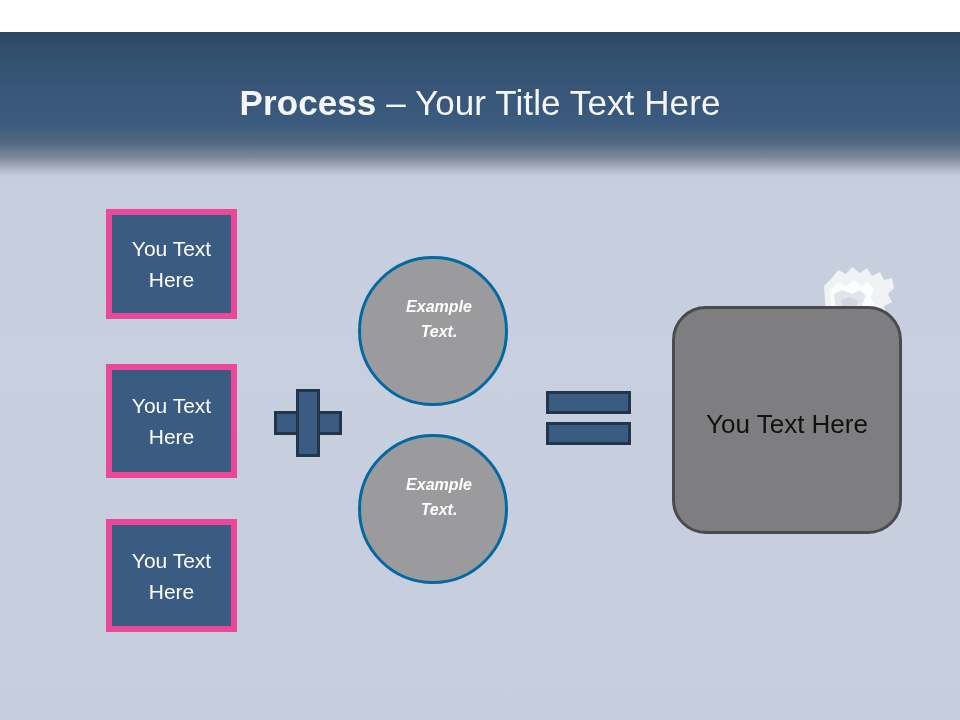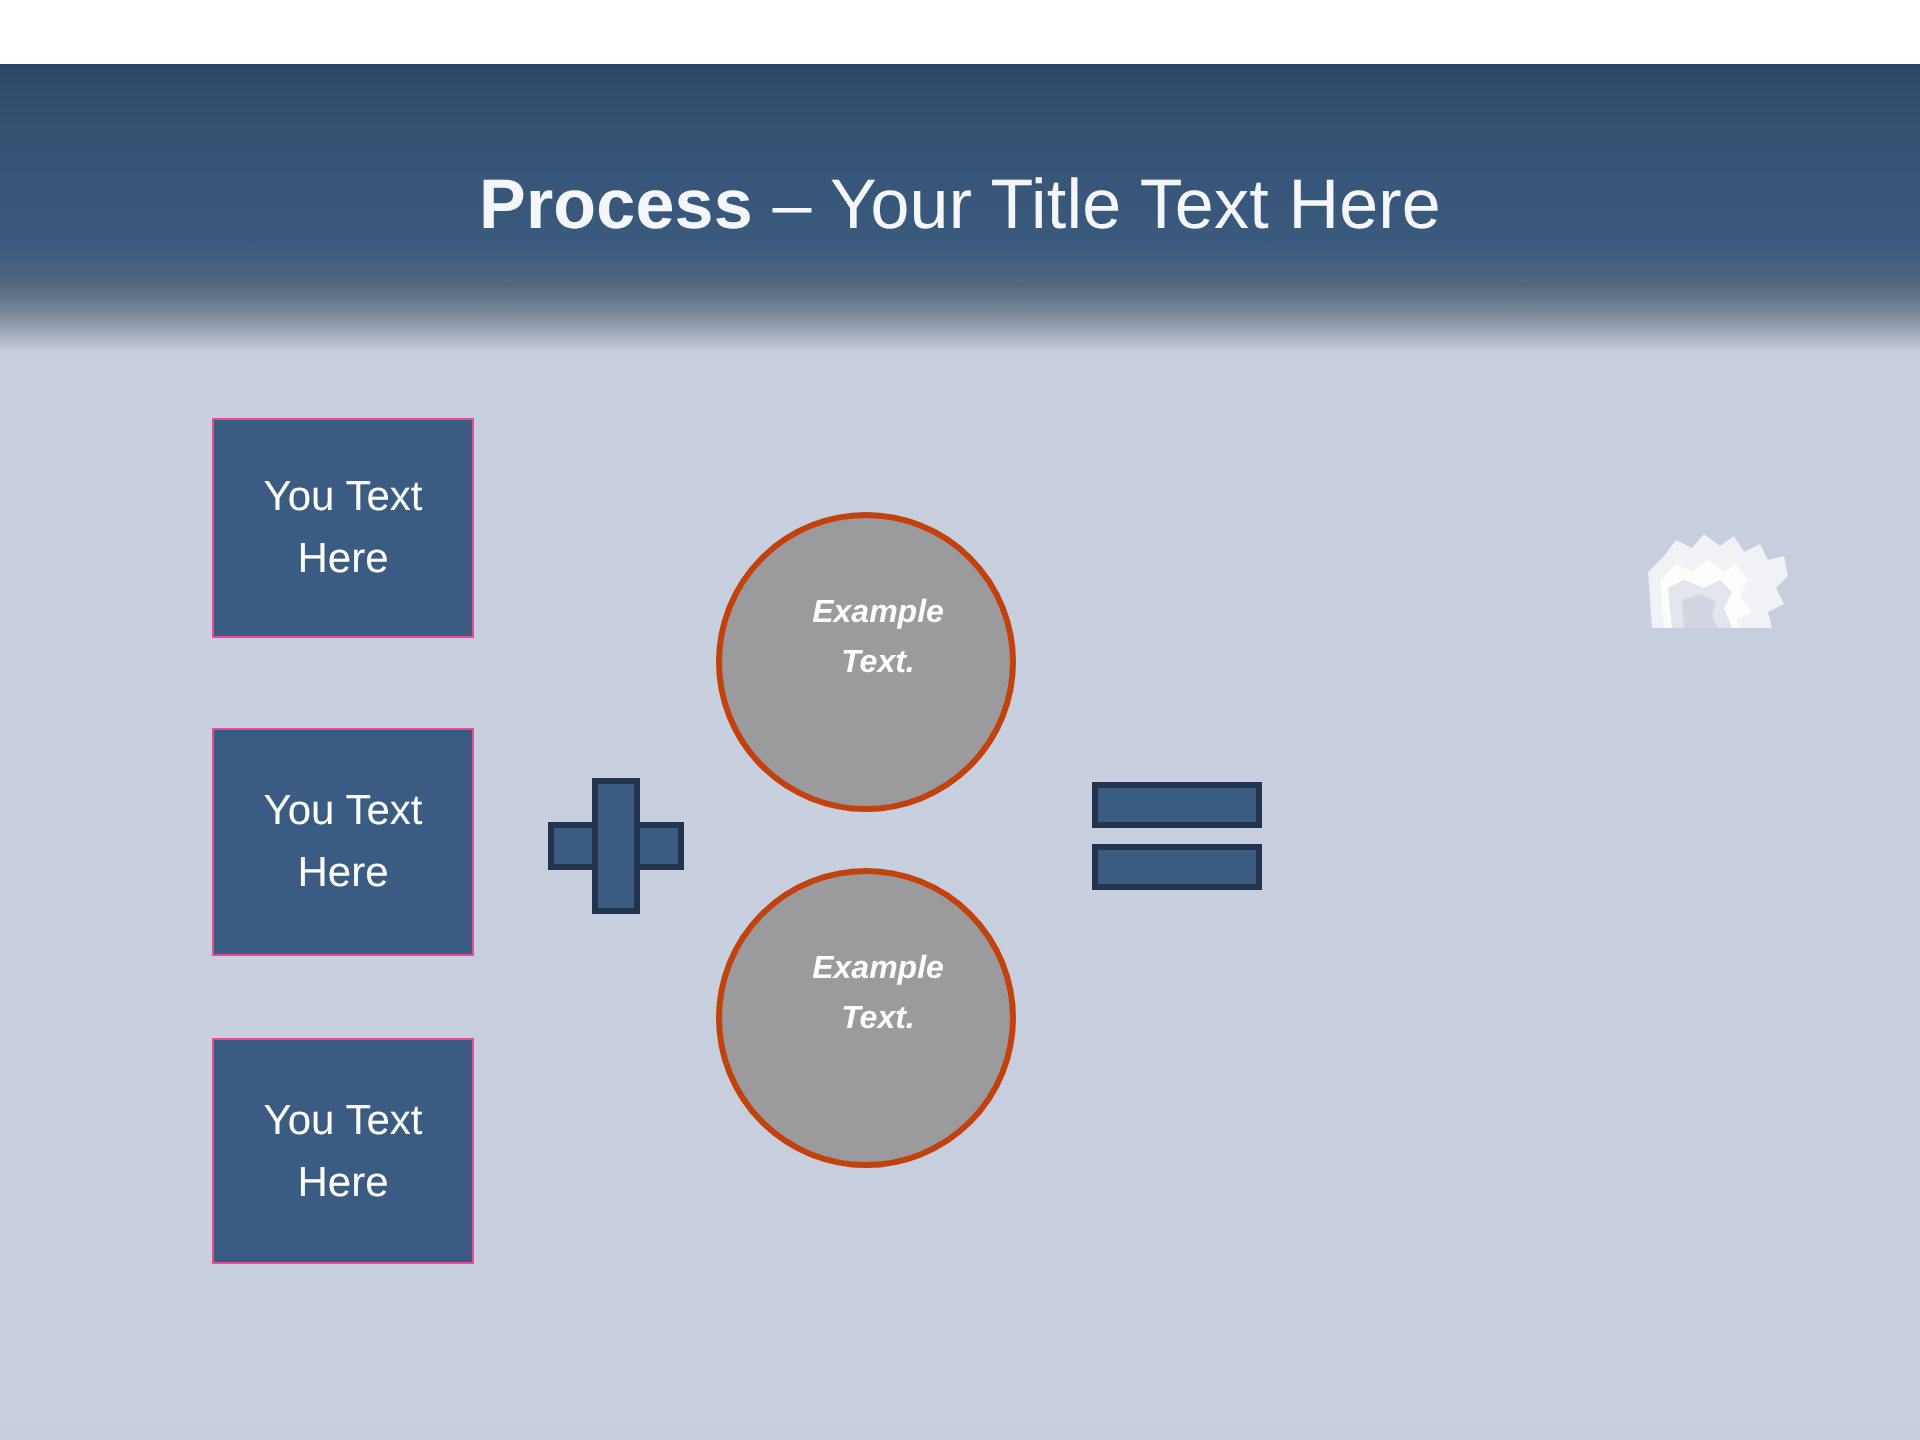--- a/index.html
+++ b/index.html
@@ -60,21 +60,21 @@
   }
   .header-title .t-strong { font-weight: bold; }
   .header-title .t-light  { font-weight: normal; }
 
   
   .blue-box {
     position: absolute;
     width: 131px;
     box-sizing: border-box;
     background: #3a5c83;
-    border: 1px solid #ec4899;
+    border: 6px solid #ec4899;
     display: flex;
     align-items: center;
     justify-content: center;
     text-align: center;
     color: #ffffff;
     font-size: 21px;
     line-height: 31px;
   }
   #box-1 { left: 106px; top: 177px;  height: 110px; }
   #box-2 { left: 106px; top: 332px;  height: 114px; }
@@ -104,21 +104,21 @@
   }
 
   
   .grey-circle {
     position: absolute;
     width: 150px;
     height: 150px;
     box-sizing: border-box;
     border-radius: 50%;
     background: #9b9b9d;
-    border: 3px solid #c2410c;
+    border: 3px solid #0369a1;
     display: flex;
     align-items: center;
     justify-content: center;
   }
   .grey-circle .circle-text {
     text-align: center;
     color: #ffffff;
     font-size: 16px;
     line-height: 25px;
     font-weight: bold;
@@ -244,14 +244,17 @@
 
   <div class="photo-fragment">
     <svg width="84" height="50" viewBox="0 0 84 50">
       <path d="M14 50 L12 22 L20 14 L26 6 L34 10 L40 3 L48 9 L55 4 L60 12 L68 8 L72 16 L80 14 L82 24 L76 30 L80 38 L72 42 L74 50 Z" fill="#f2f3f6" opacity="0.95"></path>
       <path d="M20 50 L18 26 L26 18 L34 22 L42 16 L50 22 L56 18 L62 26 L58 34 L64 42 L56 46 L58 50 Z" fill="#ffffff" opacity="0.8"></path>
       <path d="M24 50 L22 30 L30 26 L40 30 L48 26 L54 32 L50 40 L54 50 Z" fill="#dfe2ea" opacity="0.9"></path>
       <path d="M30 50 L29 36 L38 33 L46 37 L44 44 L47 50 Z" fill="#cfd4df" opacity="0.85"></path>
     </svg>
   </div>
 
+  <div id="result-shape">
+    <span class="result-text">You Text Here</span>
+  </div>
 
 </div>
 
 </body></html>

